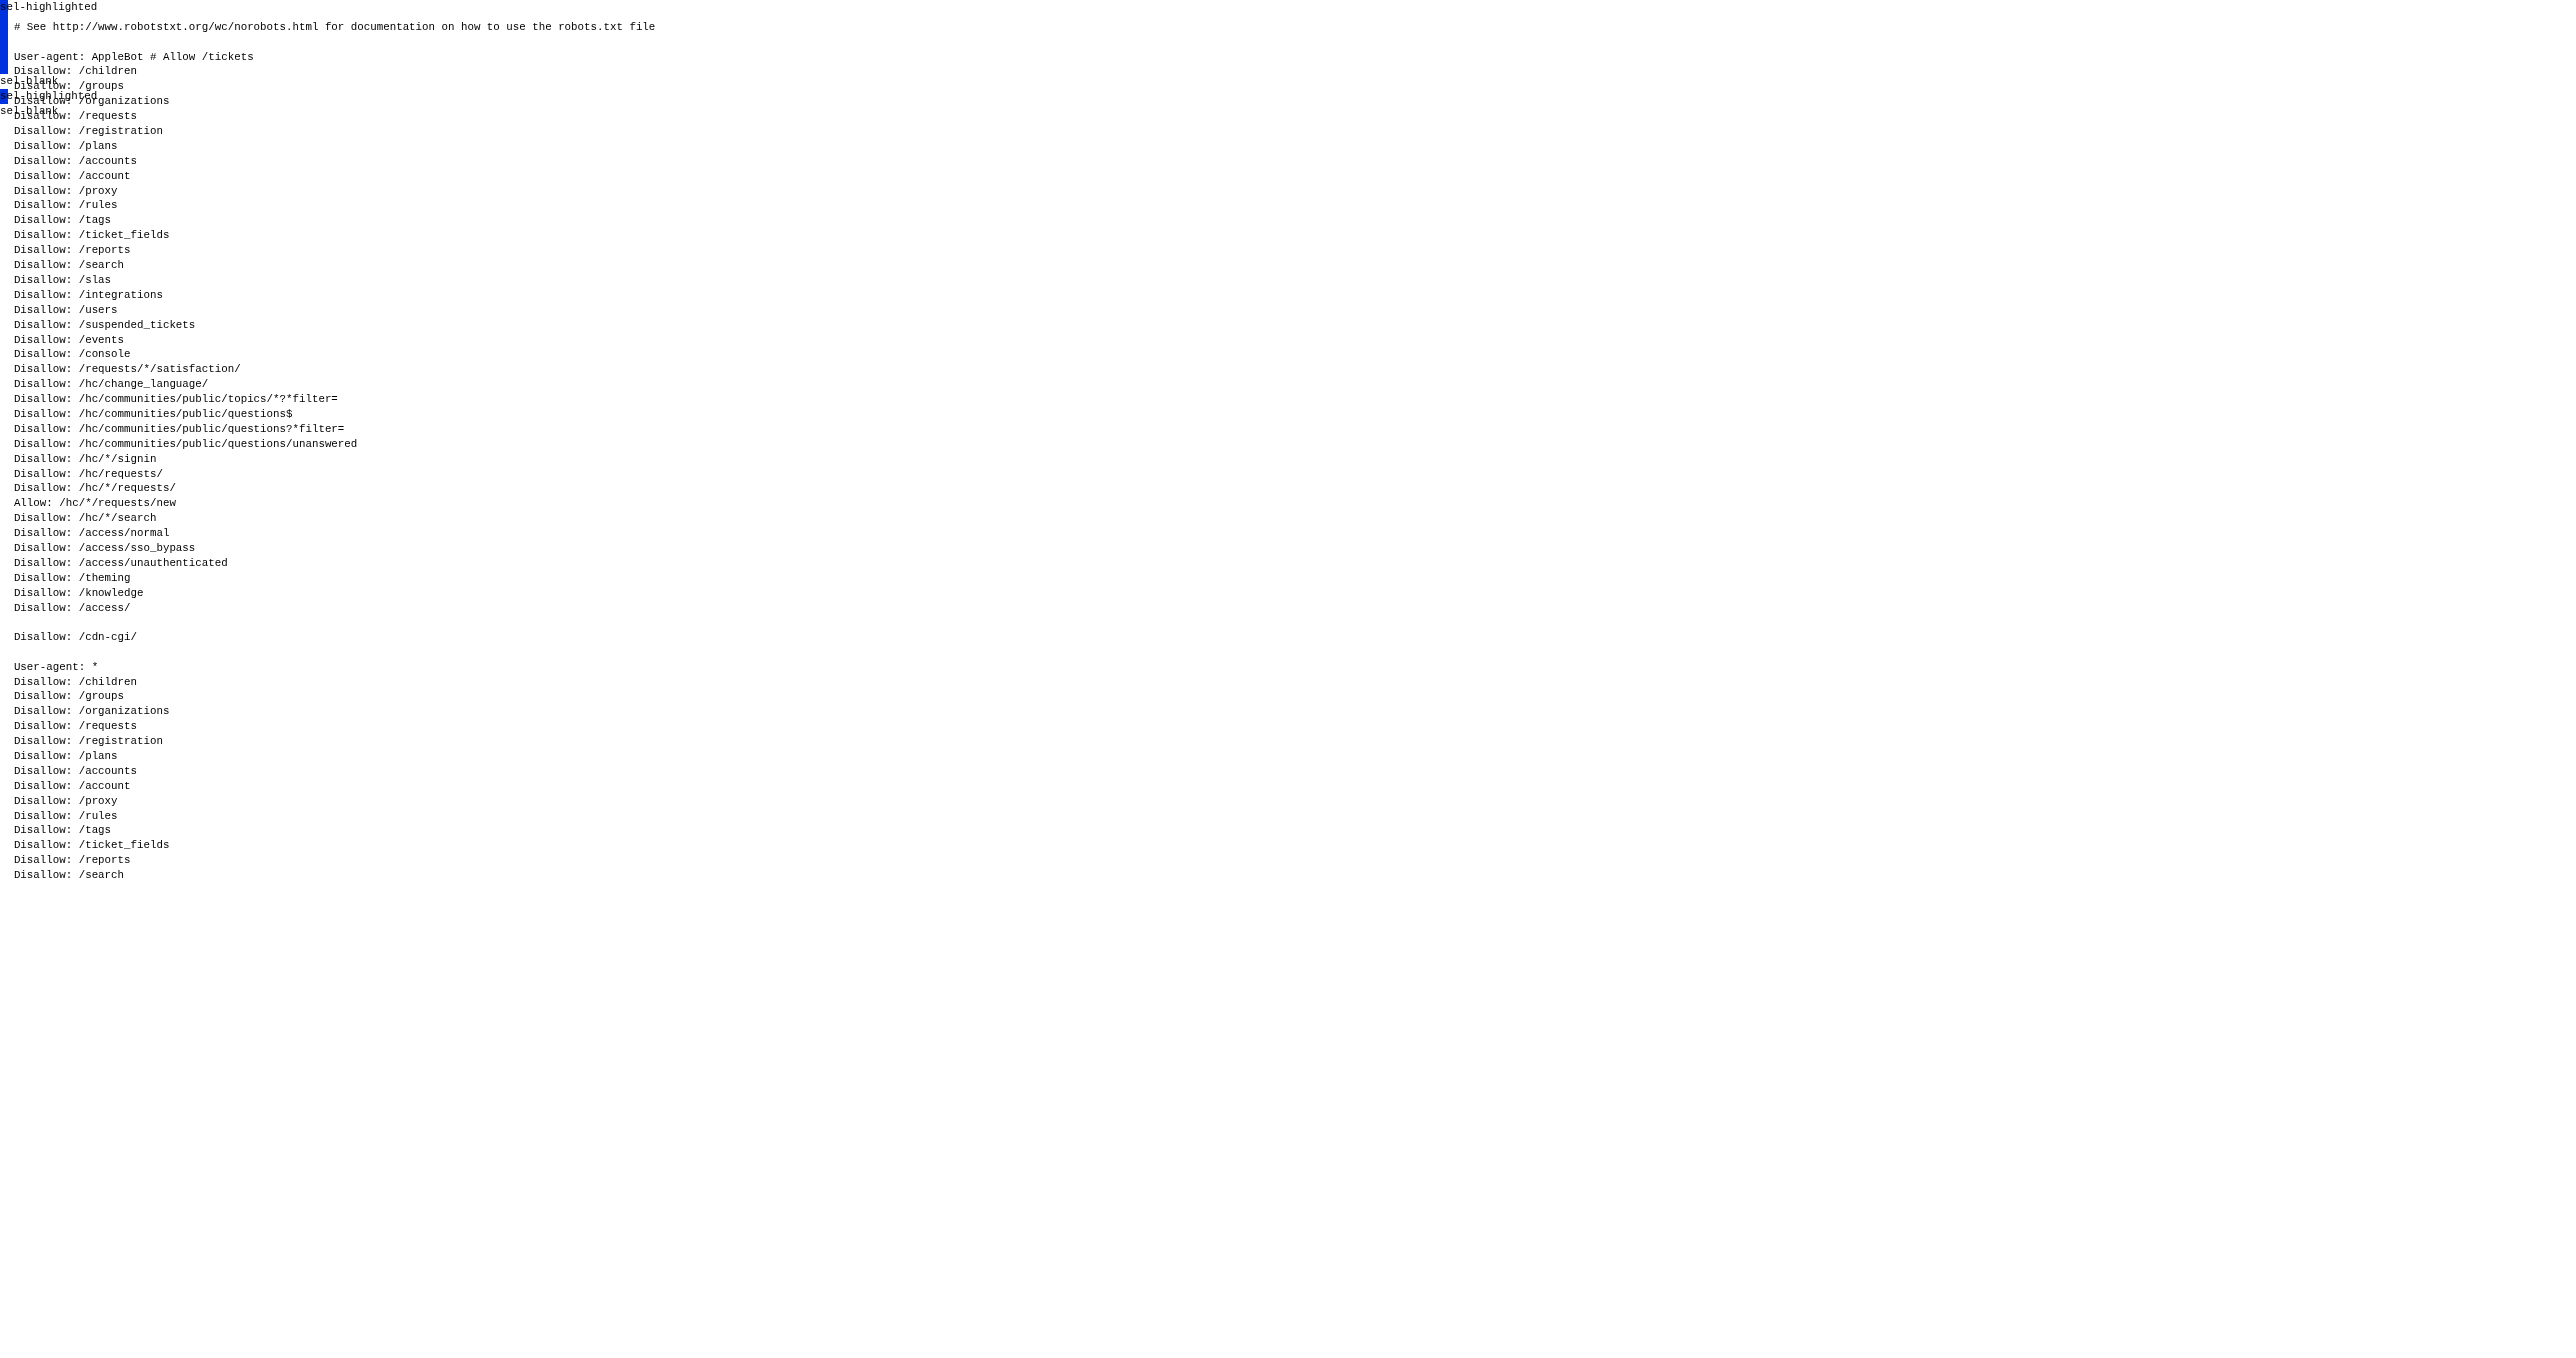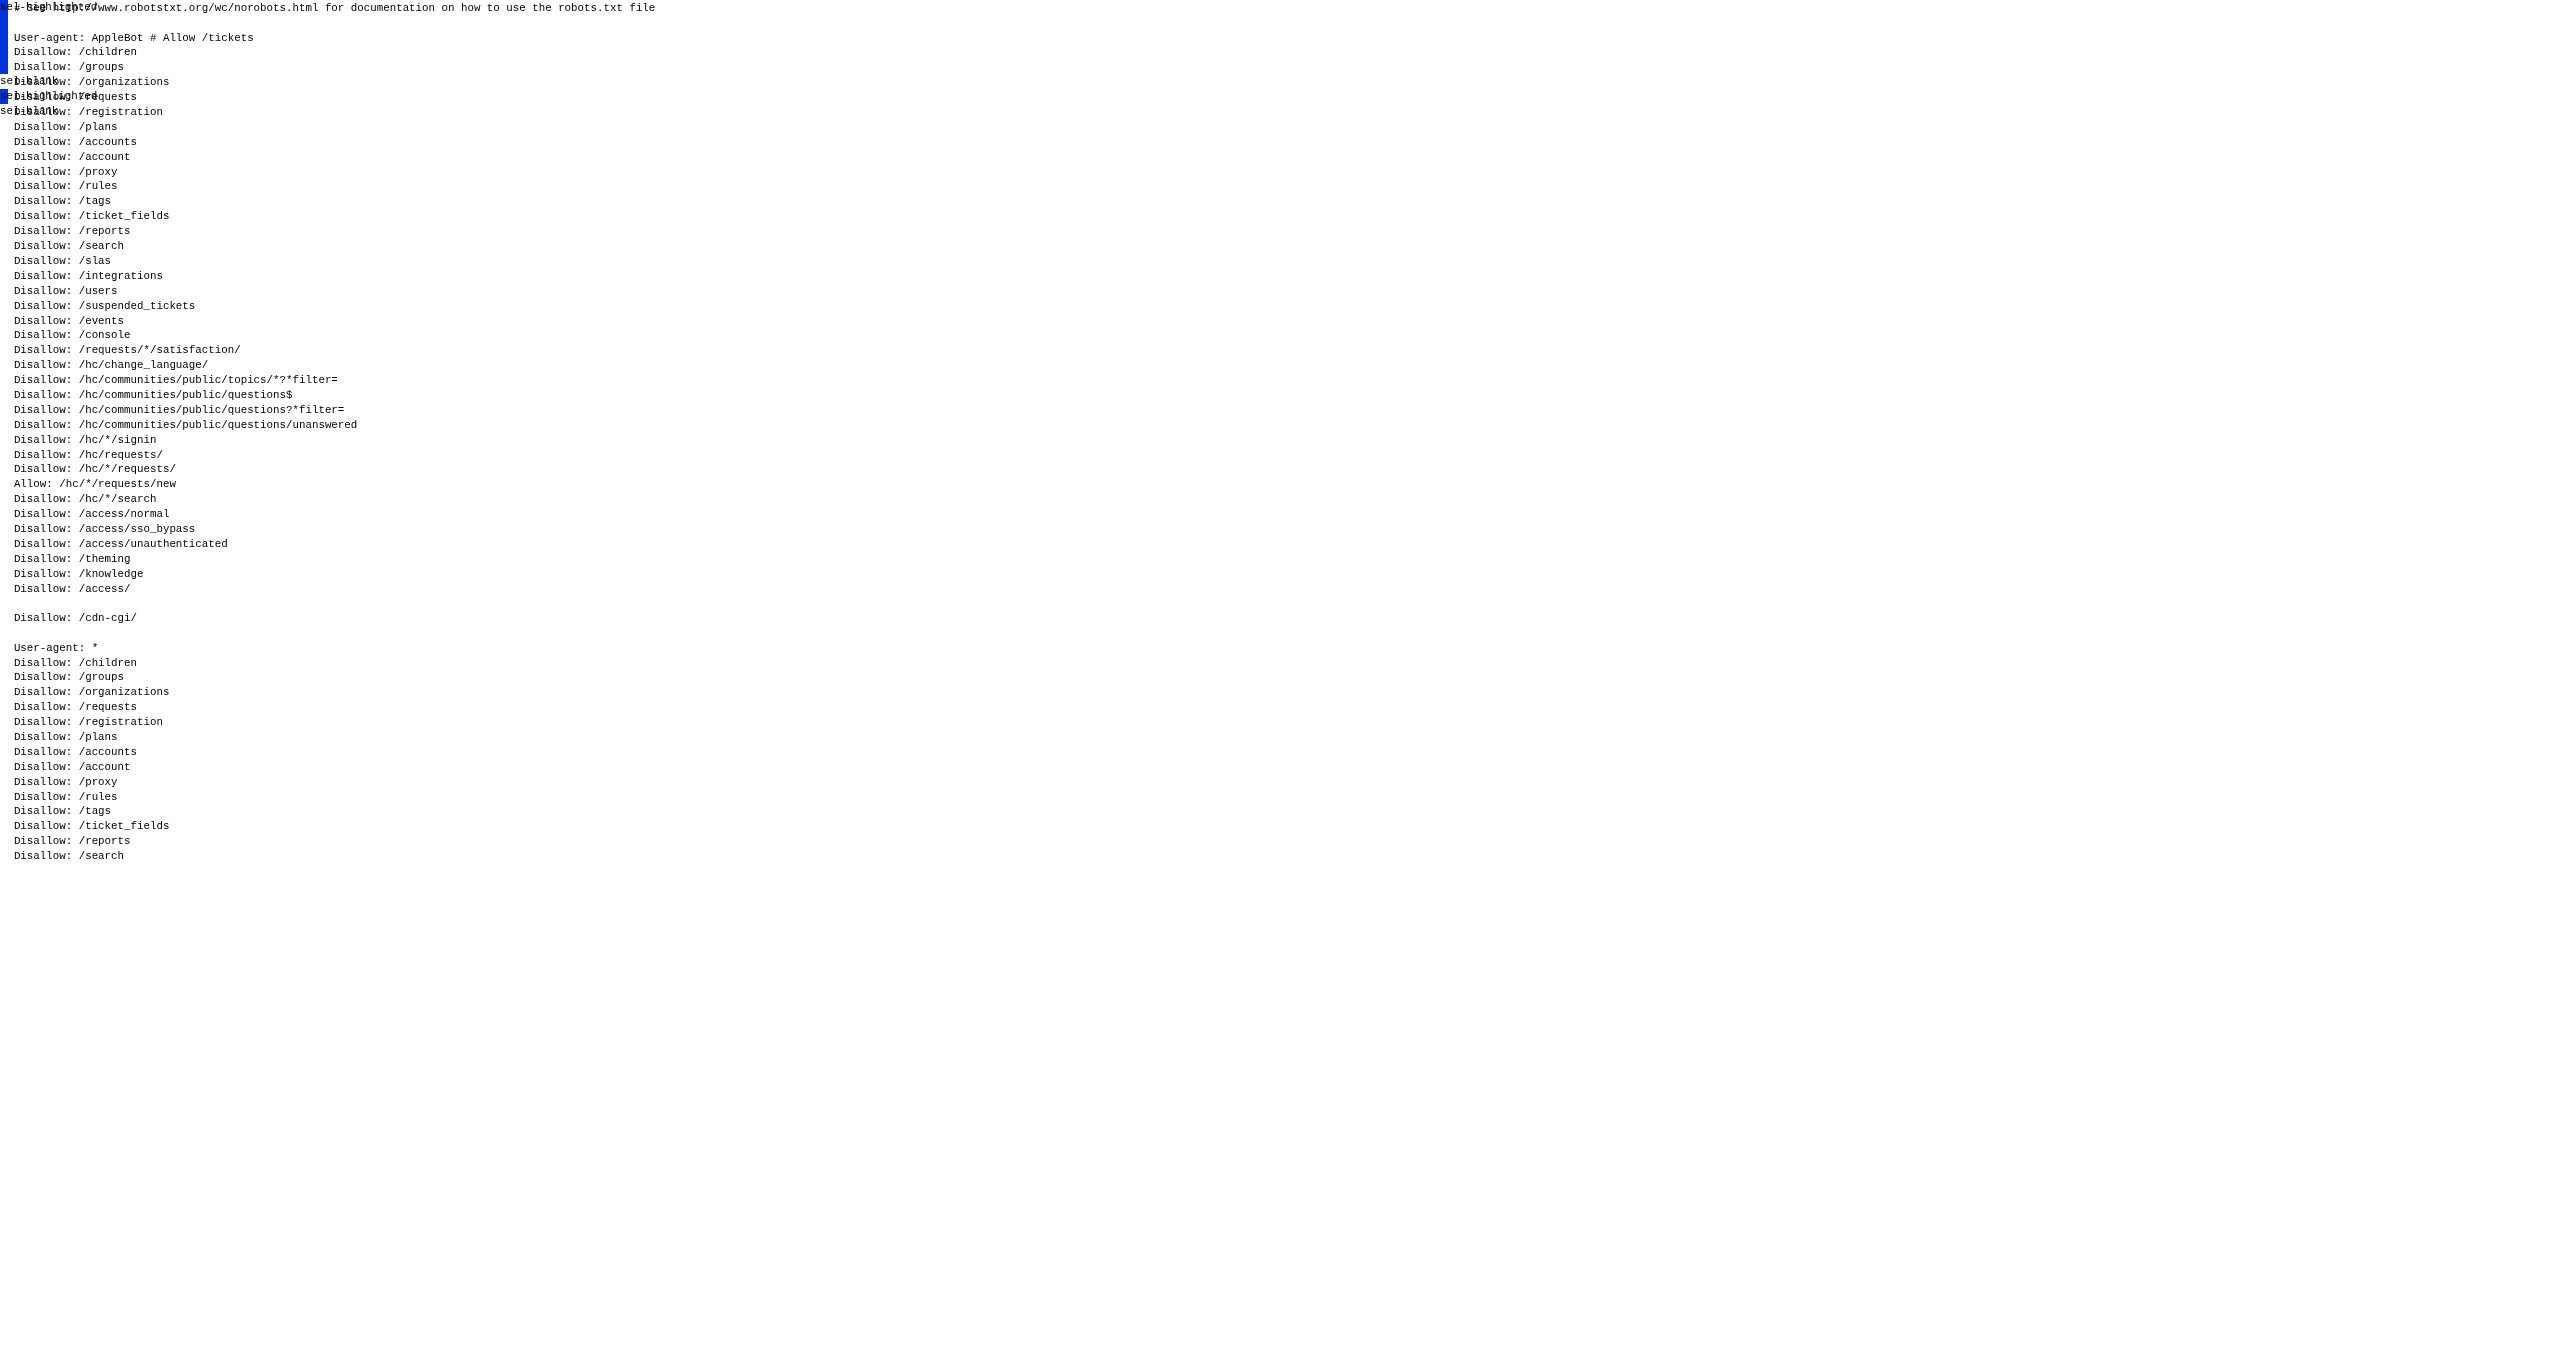--- a/index.html
+++ b/index.html
@@ -26,21 +26,21 @@
       width: 7.7px;
     }
     .sel-highlighted {
       background: #0033dd;
     }
     .sel-blank {
       background: #ffffff;
     }
     .content {
       padding-left: 6.2px;
-      padding-top: 1px;
+      padding-top: 20px;
     }
     .line {
       min-height: 14.7px;
     }
   </style>
 </head>
 <body>
 
 
 

